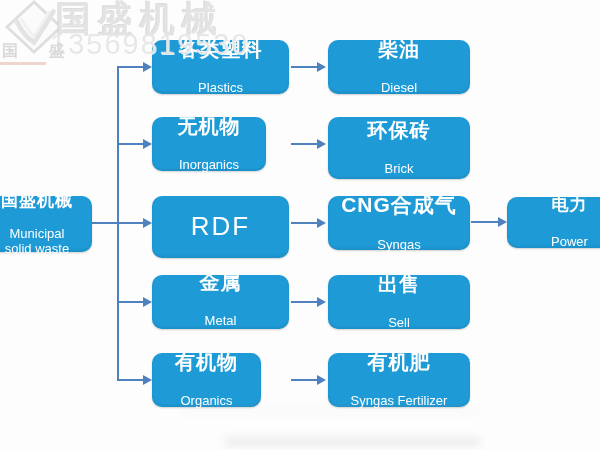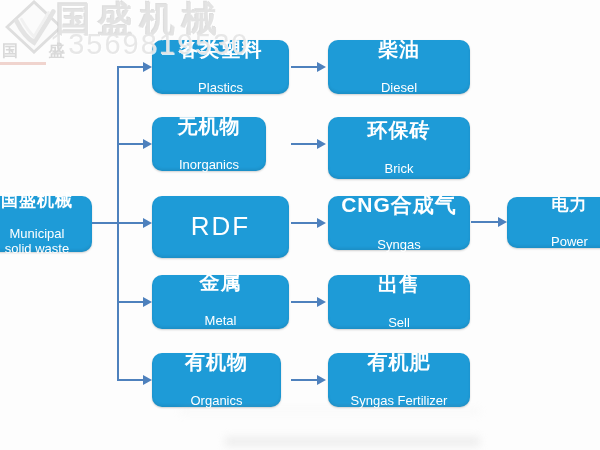--- a/index.html
+++ b/index.html
@@ -81,21 +81,21 @@
     <div class="zh">无机物</div>
     <div class="en">Inorganics</div>
   </div>
   <div class="node" style="left:152px;top:196px;width:137px;height:62px;">
     <div class="zh rdf">RDF</div>
   </div>
   <div class="node" style="left:152px;top:275px;width:137px;height:54px;justify-content:flex-end;">
     <div class="zh">金属</div>
     <div class="en">Metal</div>
   </div>
-  <div class="node" style="left:152px;top:353px;width:129px;height:54px;justify-content:center;">
+  <div class="node" style="left:152px;top:353px;width:109px;height:54px;justify-content:center;">
     <div class="zh">有机物</div>
     <div class="en">Organics</div>
   </div>
 
   <div class="arrow" style="left:291px;top:66px;width:26px;"></div>
   <div class="arrow" style="left:291px;top:143px;width:26px;"></div>
   <div class="arrow" style="left:291px;top:222px;width:26px;"></div>
   <div class="arrow" style="left:291px;top:301px;width:26px;"></div>
   <div class="arrow" style="left:291px;top:379px;width:26px;"></div>
 

